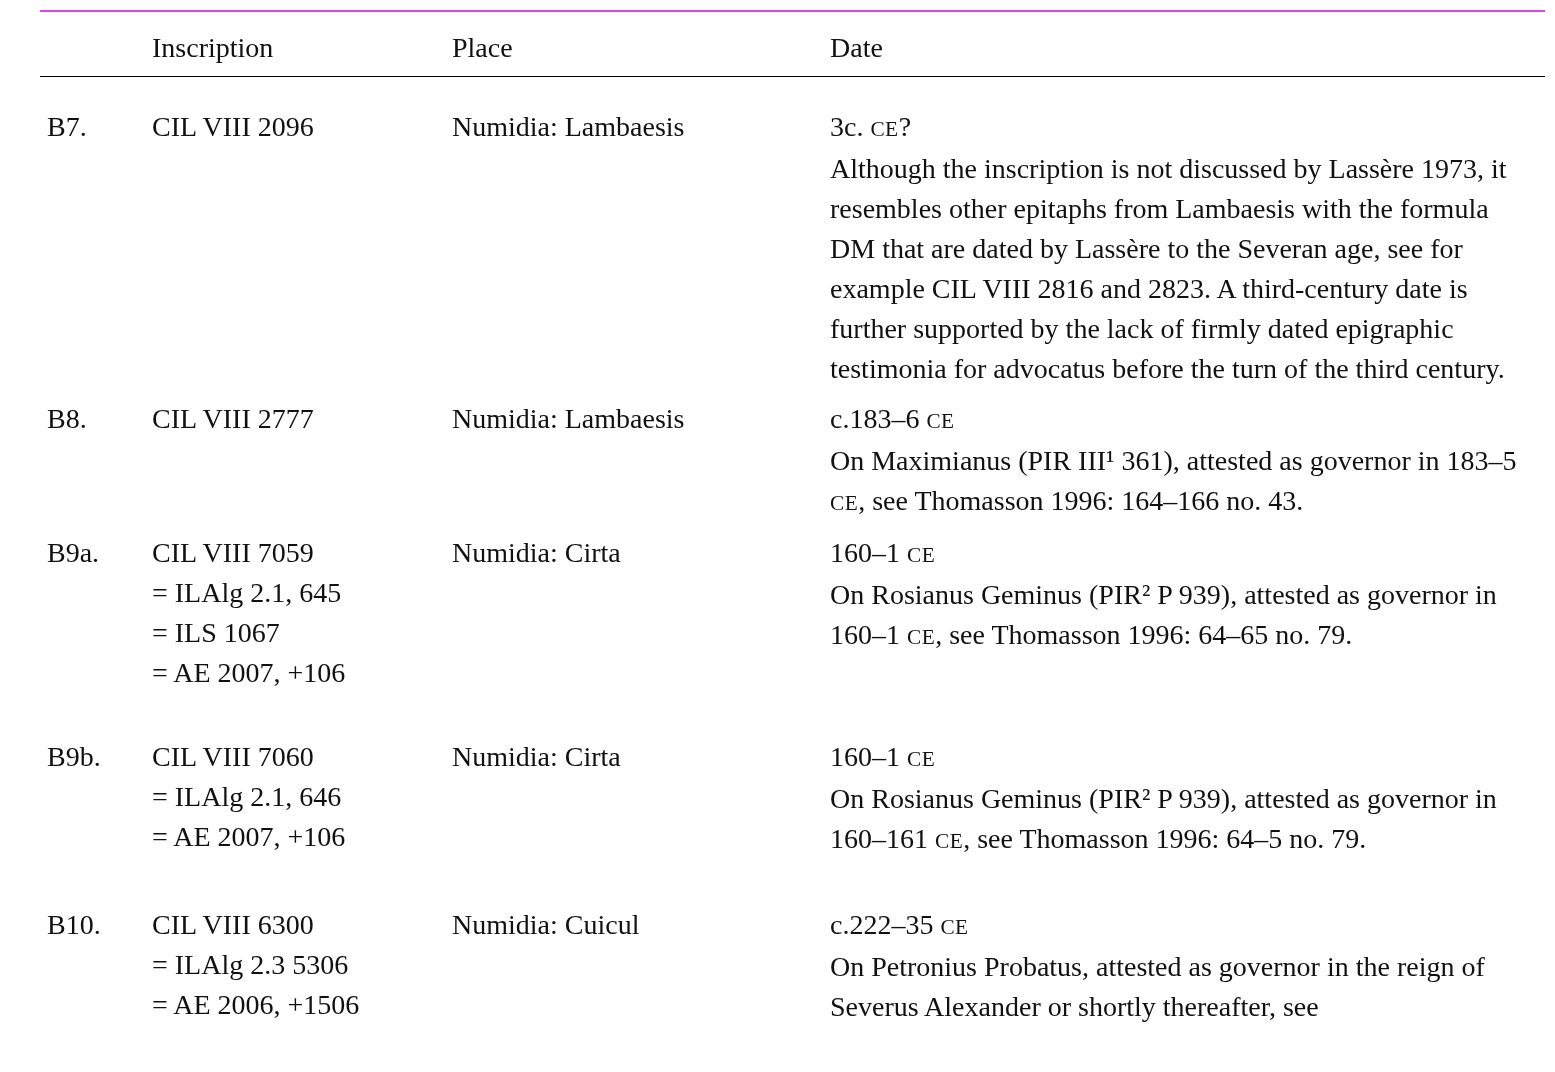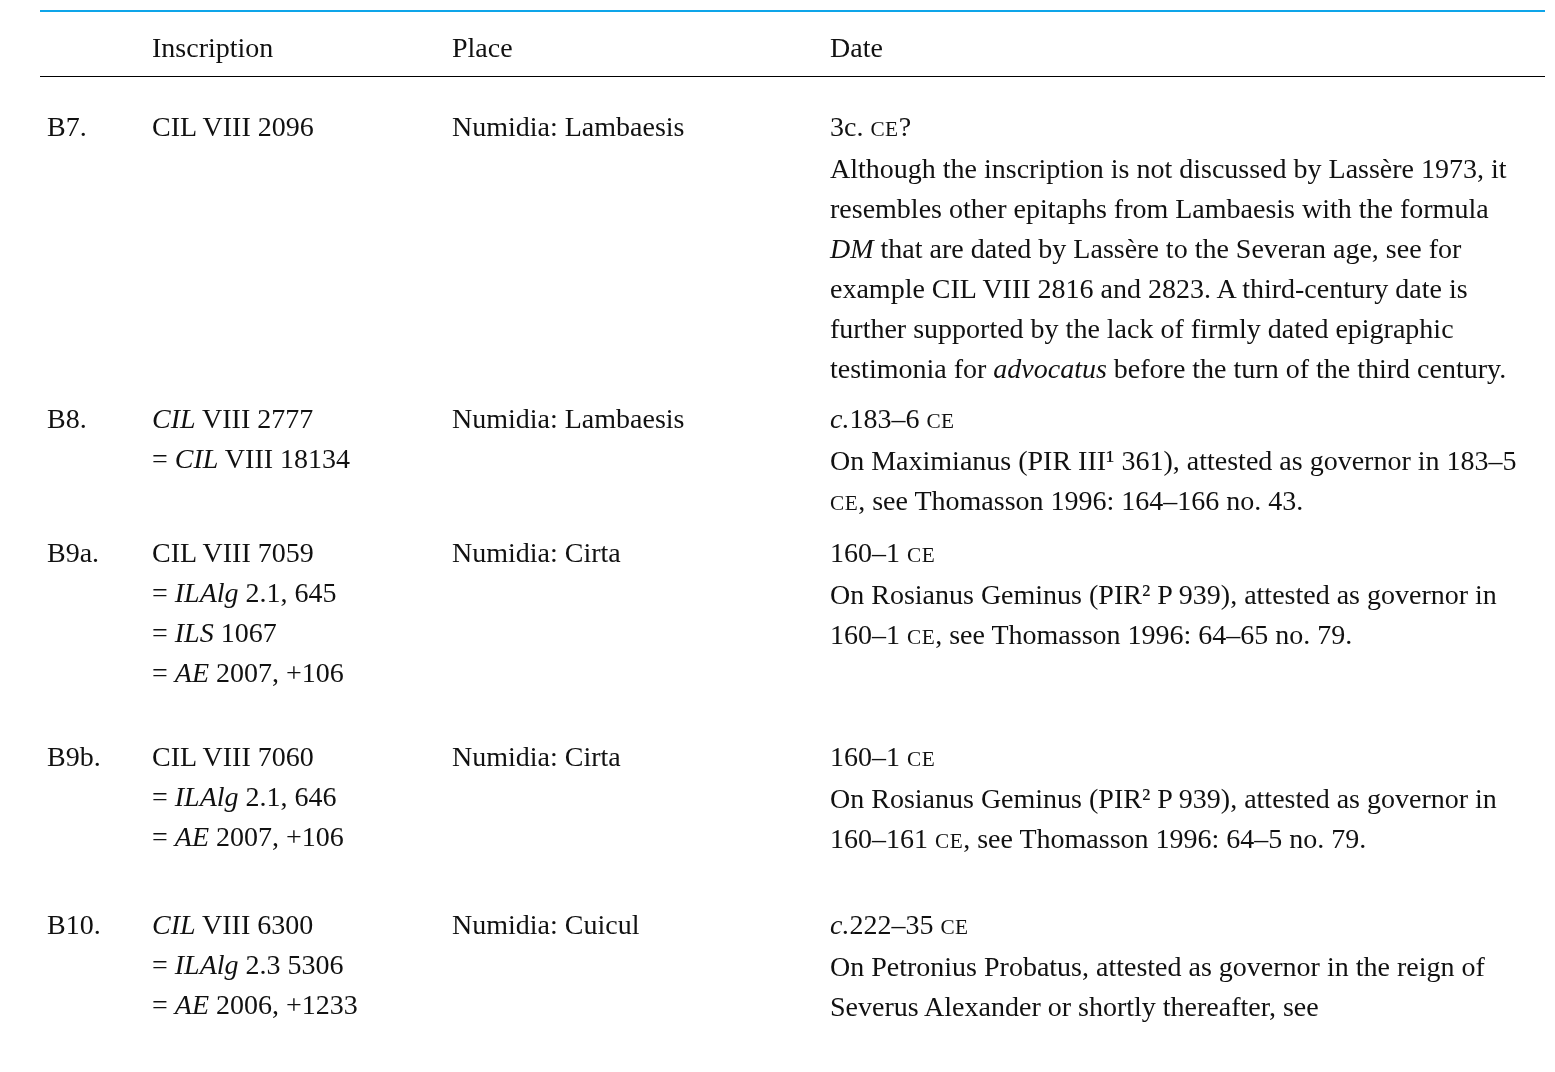--- a/index.html
+++ b/index.html
@@ -7,37 +7,37 @@
   body {
     width: 1555px;
     height: 1072px;
     overflow: hidden;
     font-family: "Liberation Serif", "DejaVu Serif", serif;
     font-size: 28px;
     line-height: 40px;
     color: #111111;
   }
   .page { padding: 10px 10px 0 40px; }
-  .table { border-top: 2px solid #0ea5e9; }
+  .table { border-top: 2px solid #d946ef; }
   .row {
     display: grid;
     grid-template-columns: 112px 300px 378px 1fr;
     align-items: start;
   }
   .row.header-row {
     padding: 16px 0 8px 0;
     border-bottom: 1px solid #000000;
   }
   .table-body { padding-top: 30px; }
   .table-body .row { margin-bottom: 10px; }
   .table-body .row.gap-lg { margin-top: 44px; }
   .cell { padding-right: 16px; }
   .cell.id { padding-left: 7px; }
   .line { min-height: 40px; }
-  .i { font-style: italic; }
+  .i { }
   .sc { font-size: 0.76em; letter-spacing: 0.5px; margin-top: 28px; }
 </style>
 </head>
 <body>
 
 <div class="page">
   <div class="table">
 
     <div class="row header-row">
       <div class="cell id"></div>
@@ -57,21 +57,20 @@
         <div class="cell">
             <div class="line"><span>3c. </span><span class="sc">CE</span><span>?</span></div>
             <div class="line"><span>Although the inscription is not discussed by Lassère 1973, it resembles other epitaphs from Lambaesis with the formula </span><span class="i">DM</span><span> that are dated by Lassère to the Severan age, see for example CIL VIII 2816 and 2823. A third-century date is further supported by the lack of firmly dated epigraphic testimonia for </span><span class="i">advocatus</span><span> before the turn of the third century.</span></div>
           </div>
       </div>
 
       <div class="row">
         <div class="cell id">B8.</div>
         <div class="cell">
             <div class="line"><span class="i">CIL</span><span> VIII 2777</span></div>
-            <div class="line"><span>= </span><span class="i">CIL</span><span> VIII 18134</span></div>
           </div>
         <div class="cell">Numidia: Lambaesis</div>
         <div class="cell">
             <div class="line"><span class="i">c.</span><span>183–6 </span><span class="sc">CE</span></div>
             <div class="line"><span>On Maximianus (PIR III¹ 361), attested as governor in 183–5 </span><span class="sc">CE</span><span>, see Thomasson 1996: 164–166 no. 43.</span></div>
           </div>
       </div>
 
       <div class="row">
         <div class="cell id">B9a.</div>
@@ -100,21 +99,21 @@
             <div class="line"><span>160–1 </span><span class="sc">CE</span></div>
             <div class="line"><span>On Rosianus Geminus (PIR² P 939), attested as governor in 160–161 </span><span class="sc">CE</span><span>, see Thomasson 1996: 64–5 no. 79.</span></div>
           </div>
       </div>
 
       <div class="row gap-lg">
         <div class="cell id">B10.</div>
         <div class="cell">
             <div class="line"><span class="i">CIL</span><span> VIII 6300</span></div>
             <div class="line"><span>= </span><span class="i">ILAlg</span><span> 2.3 5306</span></div>
-            <div class="line"><span>= </span><span class="i">AE</span><span> 2006, +1233</span></div>
+            <div class="line"><span>= </span><span class="i">AE</span><span> 2006, +1506</span></div>
           </div>
         <div class="cell">Numidia: Cuicul</div>
         <div class="cell">
             <div class="line"><span class="i">c.</span><span>222–35 </span><span class="sc">CE</span></div>
             <div class="line"><span>On Petronius Probatus, attested as governor in the reign of Severus Alexander or shortly thereafter, see</span></div>
           </div>
       </div>
 
     </div>
   </div>

